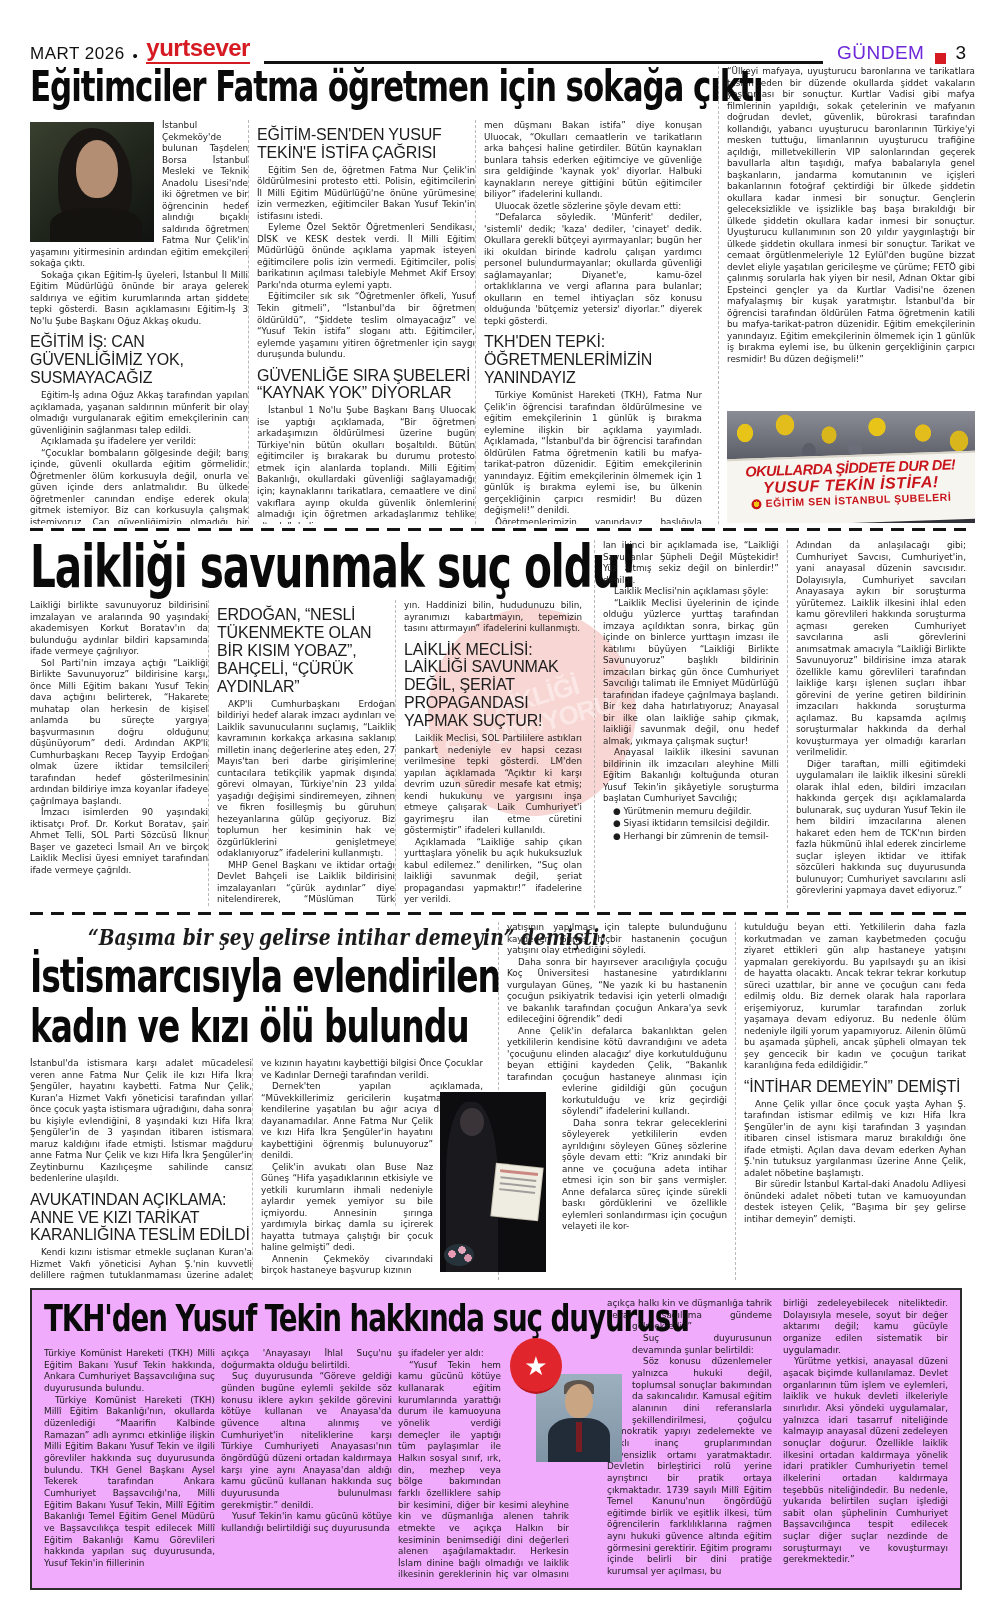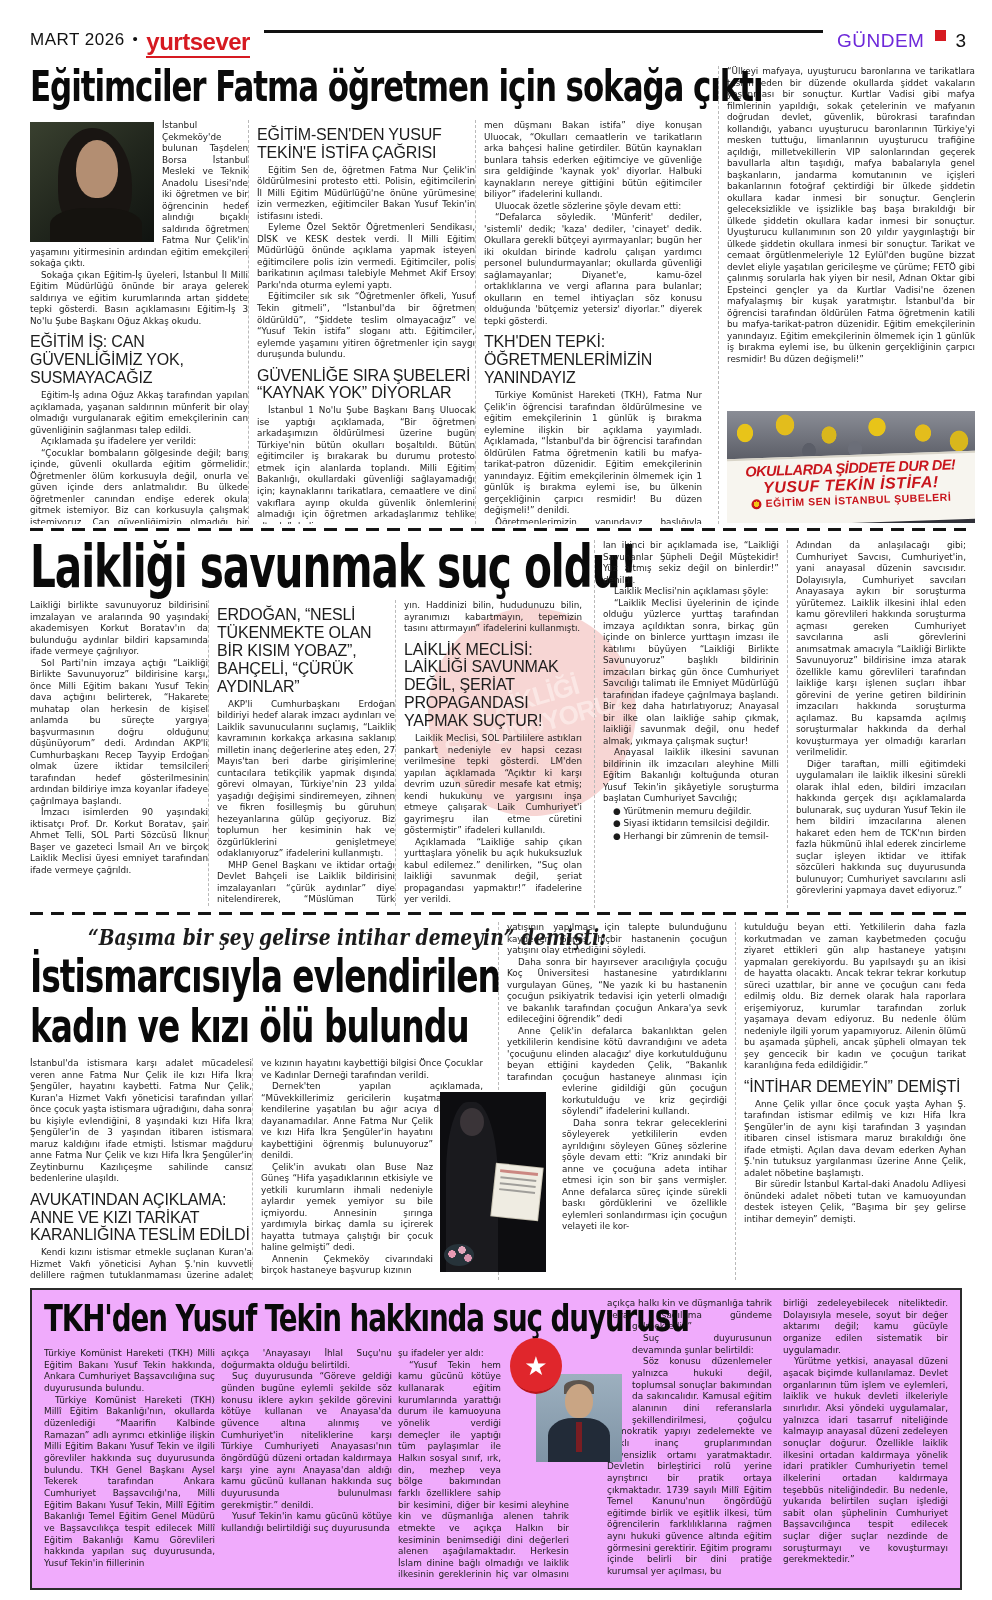--- a/index.html
+++ b/index.html
@@ -1,19 +1,19 @@
 <!DOCTYPE html>
 <html><head>
 <meta charset="utf-8">
 <style>
   html,body{margin:0;padding:0;background:#e8e8e8;}
   .page{position:relative;width:992px;height:1600px;background:#ffffff;margin:0 auto;
         font-family:"DejaVu Sans",sans-serif;color:#1c1c1c;overflow:hidden;}
   
-  .masthead{position:absolute;left:30px;right:26px;top:30px;height:34px;display:flex;align-items:flex-start;}
+  .masthead{position:absolute;left:30px;right:26px;top:30px;height:34px;display:flex;align-items:flex-end;}
   .mh-date{font-family:"Liberation Sans",sans-serif;font-size:17px;letter-spacing:.5px;color:#111;white-space:nowrap;}
   .mh-dot{margin:0 8px;font-size:15px;}
   .brand{font-family:"Liberation Sans",sans-serif;font-weight:bold;font-size:24px;color:#d61a21;
          letter-spacing:-.5px;border-bottom:2px solid #d61a21;line-height:1;padding-bottom:2px;white-space:nowrap;}
   .mh-rule{flex:1;height:3px;background:#111;margin:0 14px;}
   .mh-section{font-family:"Liberation Sans",sans-serif;font-size:19px;color:#6d28d9;white-space:nowrap;letter-spacing:.5px;}
   .mh-sq{display:inline-block;width:11px;height:11px;background:#d61a21;margin:0 9px 0 11px;}
   .mh-page{font-family:"Liberation Sans",sans-serif;font-size:19px;color:#111;}
   
   .col{font-size:8.8px;line-height:1.31;text-align:justify;overflow:hidden;}

